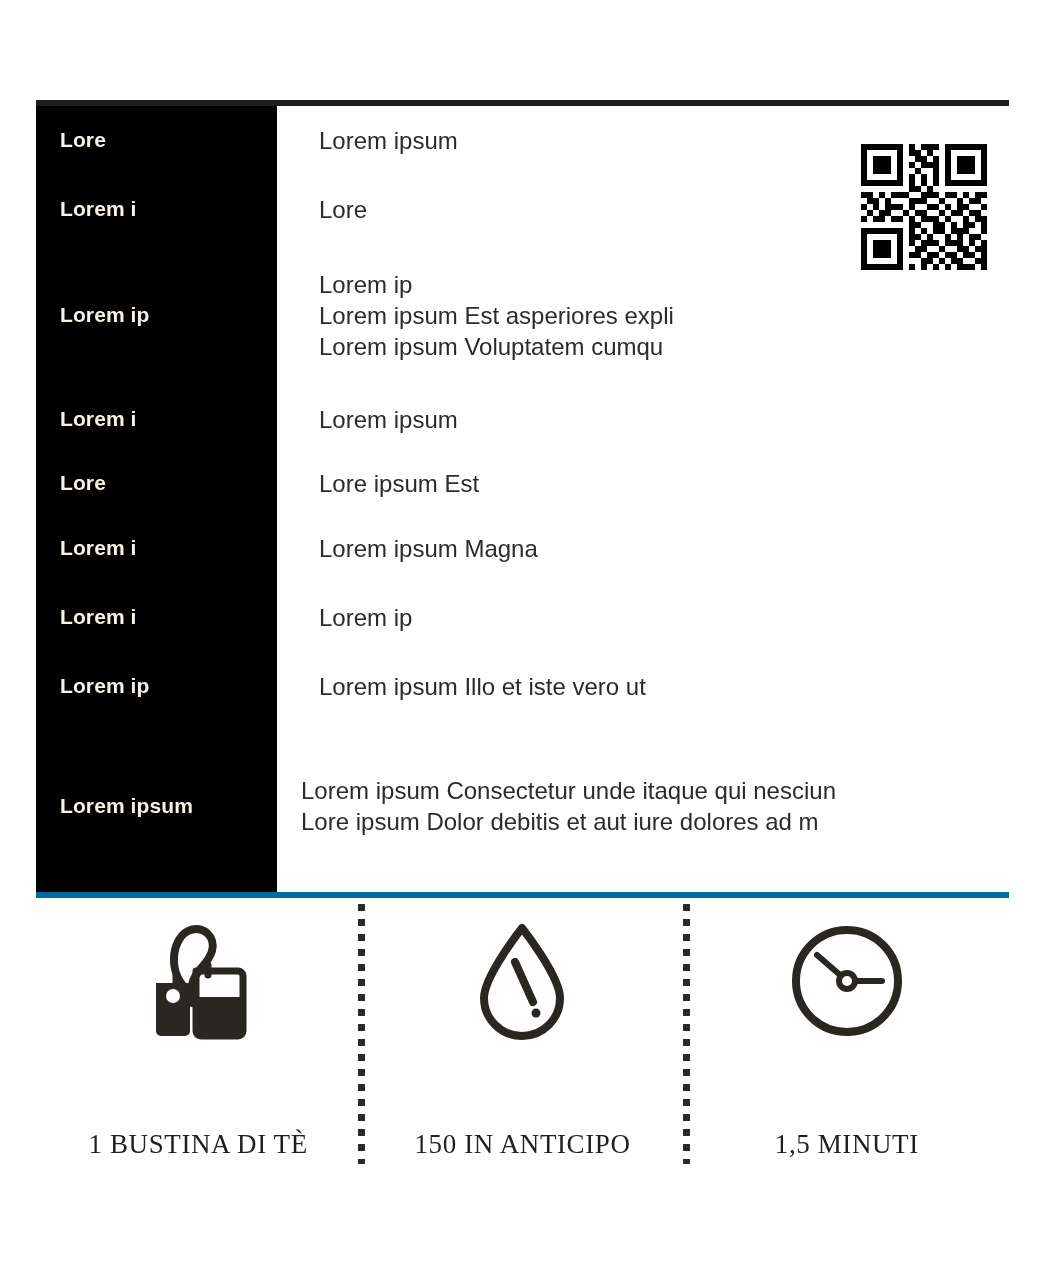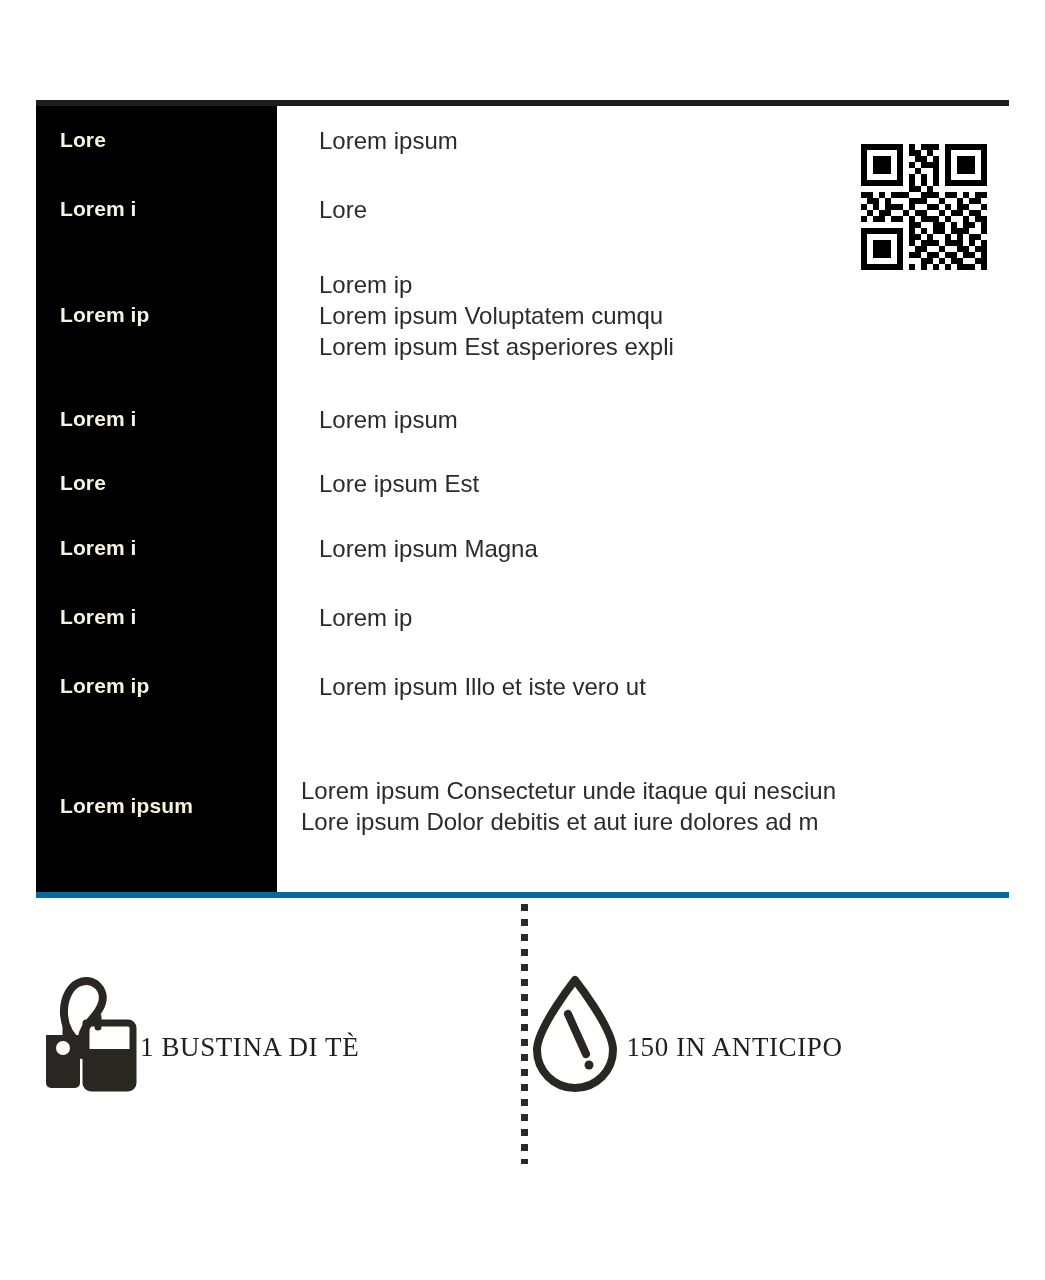--- a/index.html
+++ b/index.html
@@ -111,23 +111,23 @@
     width: 973px;
     height: 262px;
     display: flex;
     align-items: stretch;
   }
 
   .brew-item {
     position: relative;
     flex: 1 1 0;
     display: flex;
-    flex-direction: row;
+    flex-direction: column;
     align-items: center;
-    justify-content: flex-start;
+    justify-content: space-between;
     padding-top: 8px;
   }
 
   .brew-icon {
     height: 150px;
     display: flex;
     align-items: center;
     justify-content: center;
   }
   .brew-icon svg { display: block; }
@@ -183,22 +183,22 @@
         <div class="value-cell r0">
           <div class="line">Lorem ipsum</div>
         </div>
 
         <div class="value-cell r1">
           <div class="line">Lore</div>
         </div>
 
         <div class="value-cell r2">
           <div class="line">Lorem ip</div>
+          <div class="line">Lorem ipsum Est asperiores expli</div>
           <div class="line">Lorem ipsum Voluptatem cumqu</div>
-          <div class="line">Lorem ipsum Est asperiores expli</div>
         </div>
 
         <div class="value-cell r3">
           <div class="line">Lorem ipsum</div>
         </div>
 
         <div class="value-cell r4">
           <div class="line">Lore ipsum Est</div>
         </div>
 
@@ -497,16 +497,27 @@
       <div class="brew-icon">
         <svg width="104" height="126" viewBox="0 0 104 126" fill="none">
           <path d="M52 10 C52 10 14 58 14 80 A38 38 0 0 0 90 80 C90 58 52 10 52 10 Z" stroke="#2a2622" stroke-width="8" fill="none" stroke-linejoin="round"></path>
           <path d="M45 44 L63 84" stroke="#2a2622" stroke-width="8" stroke-linecap="round"></path>
           <circle cx="66" cy="95" r="4.5" fill="#2a2622"></circle>
         </svg>
       </div>
       <div class="brew-label">150 IN ANTICIPO</div>
     </div>
 
+    <div class="brew-item">
+      <div class="brew-icon">
+        <svg width="122" height="122" viewBox="0 0 122 122" fill="none">
+          <circle cx="61" cy="61" r="51" stroke="#2a2622" stroke-width="8" fill="none"></circle>
+          <path d="M61 61 L31 35" stroke="#2a2622" stroke-width="6" stroke-linecap="round"></path>
+          <path d="M61 61 L96 61" stroke="#2a2622" stroke-width="6" stroke-linecap="round"></path>
+          <circle cx="61" cy="61" r="8" fill="#ffffff" stroke="#2a2622" stroke-width="6"></circle>
+        </svg>
+      </div>
+      <div class="brew-label">1,5 MINUTI</div>
+    </div>
 
   </div>
 
 </div>
 
 </body></html>

